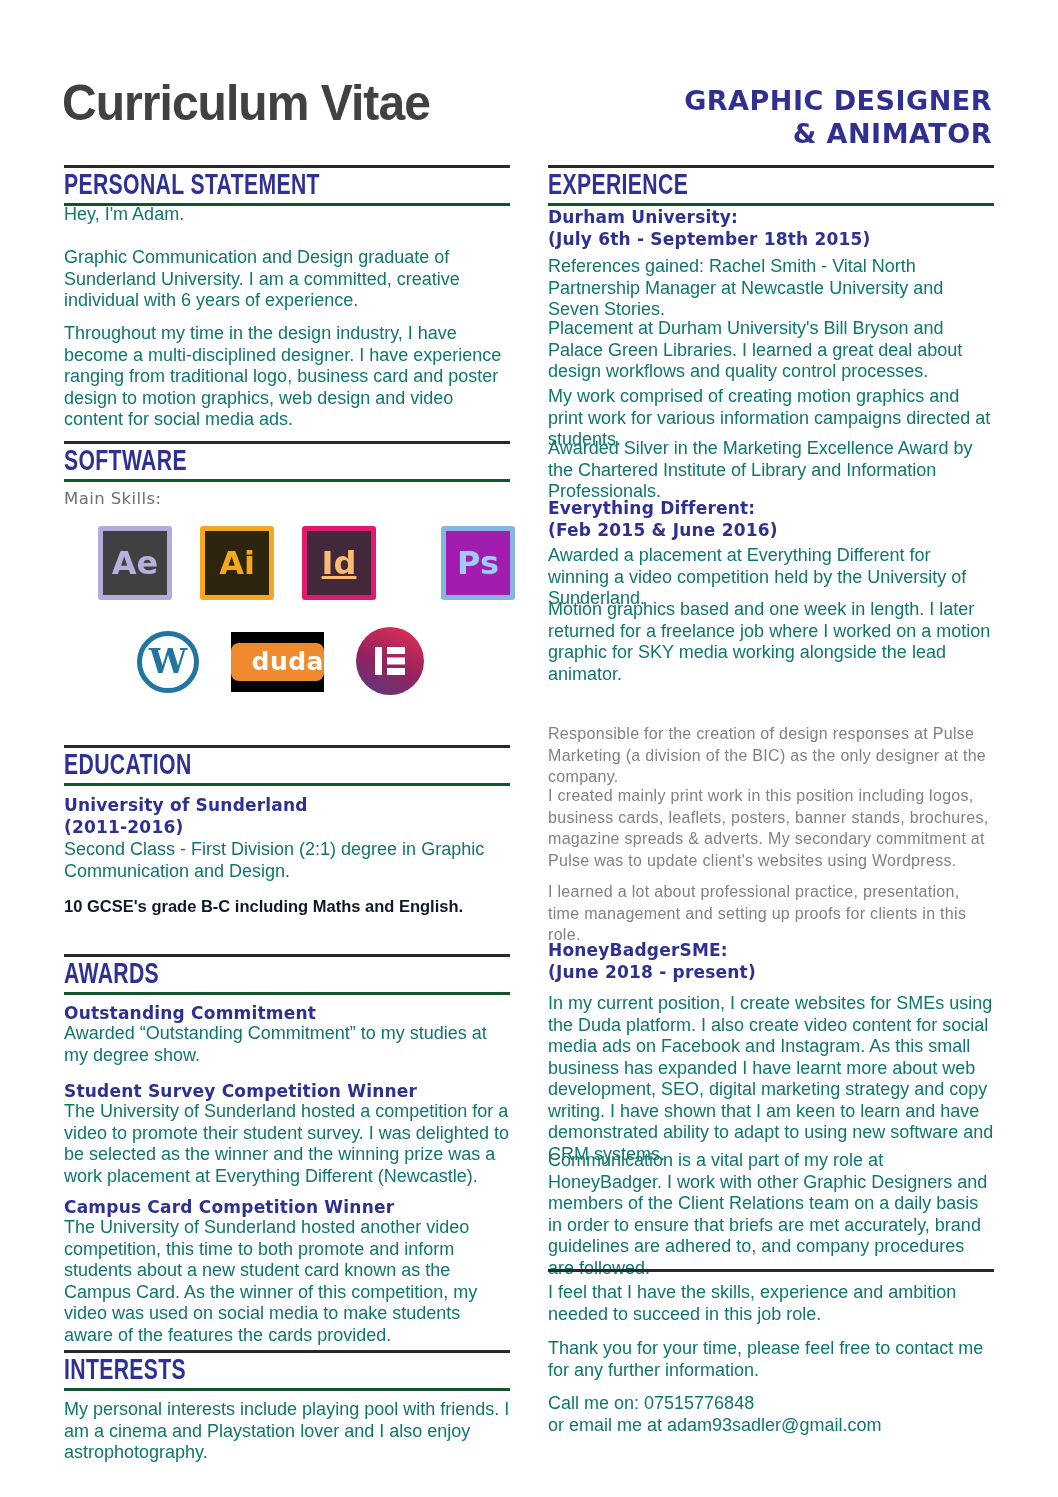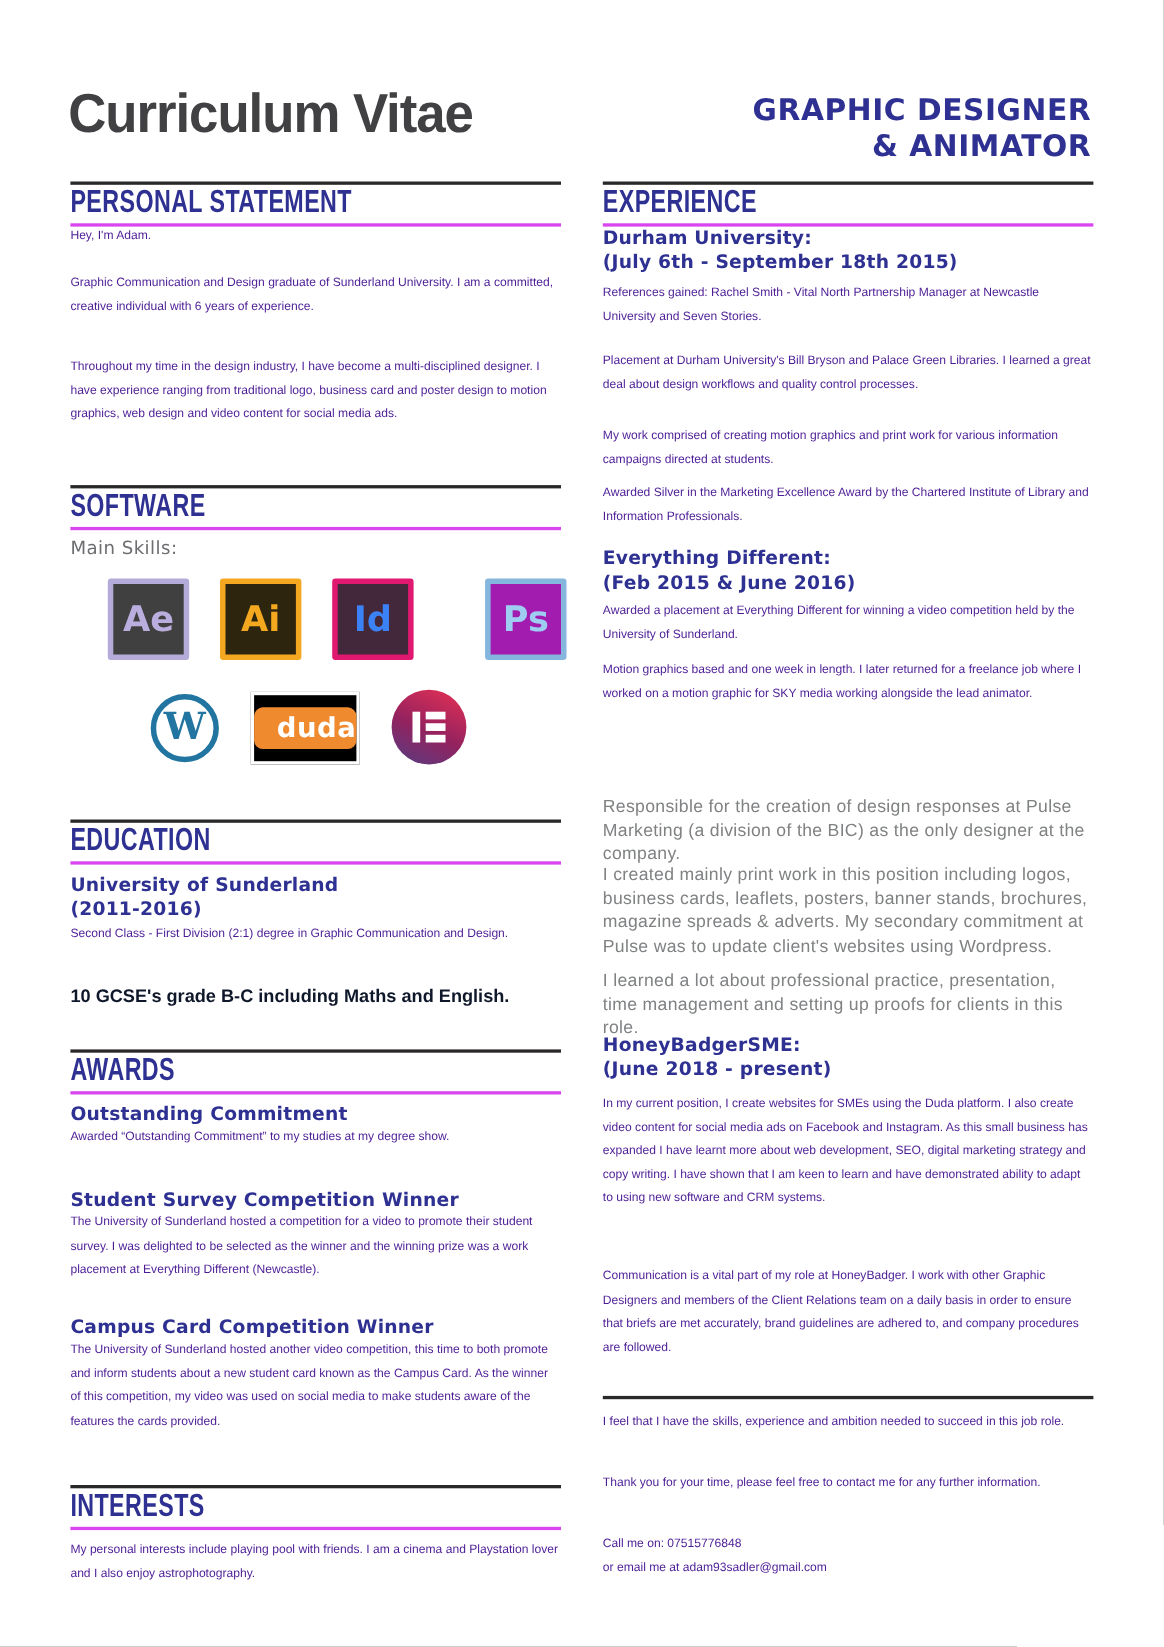--- a/index.html
+++ b/index.html
@@ -18,48 +18,48 @@
     letter-spacing:-1px;transform:scaleX(.96);transform-origin:0 0;white-space:nowrap;
   }
   .role{
     left:548px;top:84px;width:444px;text-align:right;
     font-size:27px;font-weight:bold;color:#2e3192;line-height:33px;letter-spacing:.5px;
     font-family:"DejaVu Sans",sans-serif;
   }
 
   
   .sec-h{
-    border-top:3px solid #2b2828;border-bottom:3px solid #d946ef;
+    border-top:3px solid #2b2828;border-bottom:3px solid #14532d;
     padding:1px 0 4px 0;height:30px;overflow:visible;
   }
   .sec-h > span{
     display:inline-block;font-weight:bold;color:#2e3192;font-size:29px;line-height:30px;
     transform:scaleX(.73);transform-origin:0 50%;letter-spacing:.5px;white-space:nowrap;
   }
 
   
-  .body-p{font-size:11px;line-height:21.5px;color:#4c1d95;}
+  .body-p{font-size:18px;line-height:21.5px;color:#0f766e;}
   .light-p{font-size:16px;line-height:21.5px;color:#7f8183;letter-spacing:.3px;}
   .sub{
     font-family:"DejaVu Sans",sans-serif;font-weight:bold;color:#2e3192;
     font-size:17px;line-height:22px;letter-spacing:.2px;
   }
   .blue-p{font-size:16.5px;line-height:21.5px;color:#0f172a;font-weight:bold;}
   .skills-label{font-family:"DejaVu Sans",sans-serif;font-size:16.5px;color:#6d6e71;letter-spacing:.4px;}
   .divider{height:3px;background:#2b2828;}
 
   
   .tile{
     position:absolute;width:74px;height:74px;box-sizing:border-box;border-style:solid;border-width:5px;
     display:flex;align-items:center;justify-content:center;border-radius:3px;
   }
   .tile span{font-family:"DejaVu Sans",sans-serif;font-weight:bold;font-size:32px;}
   .tile-ae{border-color:#b5abdb;background:#404040;}  .tile-ae span{color:#b9aede;}
   .tile-ai{border-color:#f4a821;background:#2e250e;}  .tile-ai span{color:#f3a81f;}
-  .tile-id{border-color:#e0186f;background:#43273a;}  .tile-id span{color:#3b82f6;}
+  .tile-id{border-color:#e0186f;background:#43273a;}  .tile-id span{color:#fdba74;text-decoration:underline;}
   .tile-ps{border-color:#85b6dd;background:#a21caf;margin-left:41px;}  .tile-ps span{color:#9fcdf2;}
 
   
   .wp-tile{position:absolute;width:70px;height:70px;background:#fff;display:flex;align-items:center;justify-content:center;}
   .wp-circle{
     width:62px;height:62px;border-radius:50%;border:5px solid #2175a0;box-sizing:border-box;
     display:flex;align-items:center;justify-content:center;
   }
   .wp-circle span{font-family:"DejaVu Serif",serif;font-weight:bold;font-size:34px;color:#2175a0;line-height:1;margin-top:-2px;}
 

